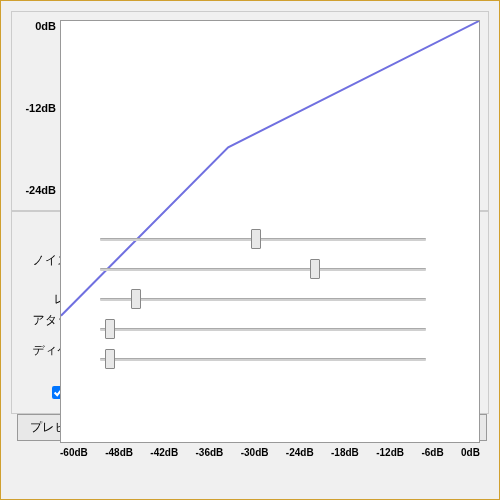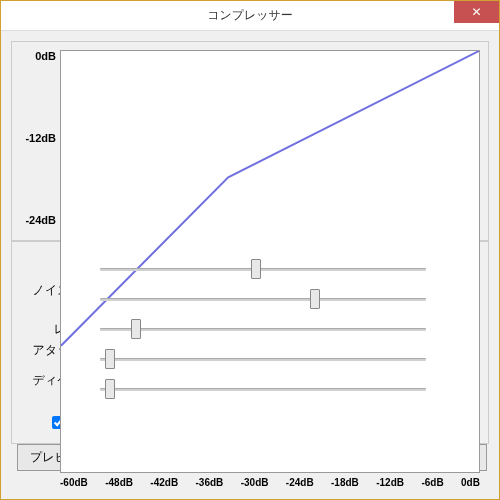--- a/index.html
+++ b/index.html
@@ -29,26 +29,20 @@
 .check-item input { width: 13px; height: 13px; }
 .bottom-row { display: flex; align-items: center; padding: 0 2px 2px; }
 .bottom-row .spacer { flex: 1; }
 .btn { background: #e8e8e8; border: 1px solid #999; padding: 4px 12px; font-size: 12px; cursor: pointer; margin-left: 4px; font-family: inherit; }
 .btn.default { border: 2px solid #4080d0; padding: 3px 16px; }
 </style>
 </head>
 <body>
 
 <div class="window">
-  <div class="titlebar">
-    <span class="titlebar-text">コンプレッサー</span>
-    <div class="close-btn">
-      <span>✕</span>
-    </div>
-  </div>
   <div class="content">
 
     <div class="panel chart-panel">
       <div class="chart-body">
         <div class="y-axis">
           <span>0dB</span>
           <span>-12dB</span>
           <span>-24dB</span>
           <span>-36dB</span>
           <span>-48dB</span>

